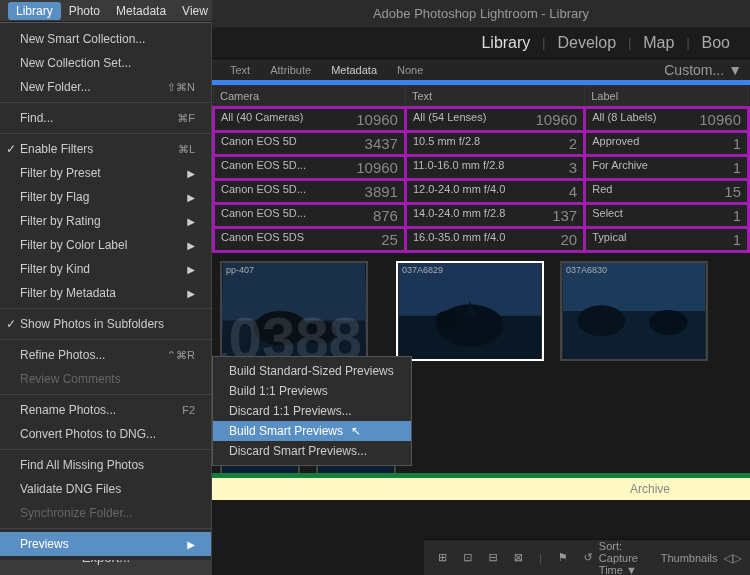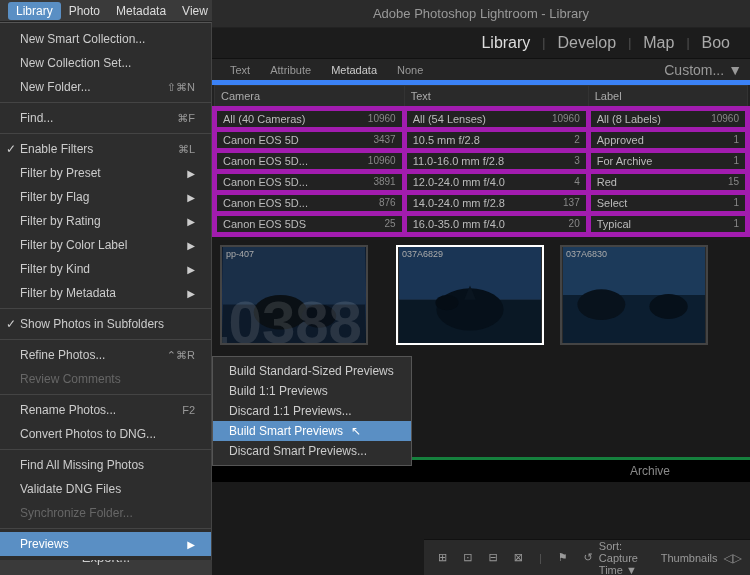--- a/index.html
+++ b/index.html
@@ -165,27 +165,27 @@
     .metadata-table th {
       background: #2a2a2a;
       color: #aaa;
       padding: 4px 6px;
       text-align: left;
       border: 1px solid #333;
       font-weight: normal;
     }
     .metadata-table td {
       padding: 2px 6px;
-      border: 5px solid #a21caf;
+      border: 3px solid #a21caf;
       color: #bbb;
     }
     .metadata-table .count {
       text-align: right;
       color: #888;
-      font-size: 10px;
+      font-size: 15px;
     }
 
     
     .photo-grid {
       background: #1a1a1a;
       display: flex;
       flex-wrap: wrap;
       padding: 8px;
       gap: 16px;
       height: 220px;
@@ -516,21 +516,21 @@
       </div>
     </div>
     <div class="photo-thumb" style="position:relative;width:80px;">
       <div style="position:absolute;top:0;left:0;right:0;bottom:0;background:#0d1e30;">
         <span style="position:absolute;top:2px;left:4px;font-size:9px;color:#aaa;">037A6833</span>
         <span style="position:absolute;bottom:4px;right:4px;font-size:30px;font-weight:bold;color:rgba(255,255,255,0.15);">92</span>
       </div>
     </div>
   </div>
 
-  <div style="background:#000000;padding:4px 8px;font-size:12px;color:#888;border-top:3px solid #15803d;text-align:right;padding-right:80px;">
+  <div style="background:#fef9c3;padding:4px 8px;font-size:12px;color:#888;border-top:5px solid #15803d;text-align:right;padding-right:80px;">
     <span>Archive</span>
   </div>
 
   <div class="bottom-toolbar">
     <div class="toolbar-icons">
       <span class="toolbar-btn" title="Grid View">⊞</span>
       <span class="toolbar-btn" title="Loupe View">⊡</span>
       <span class="toolbar-btn">⊟</span>
       <span class="toolbar-btn">⊠</span>
       <span class="toolbar-btn" style="color:#555;">|</span>

